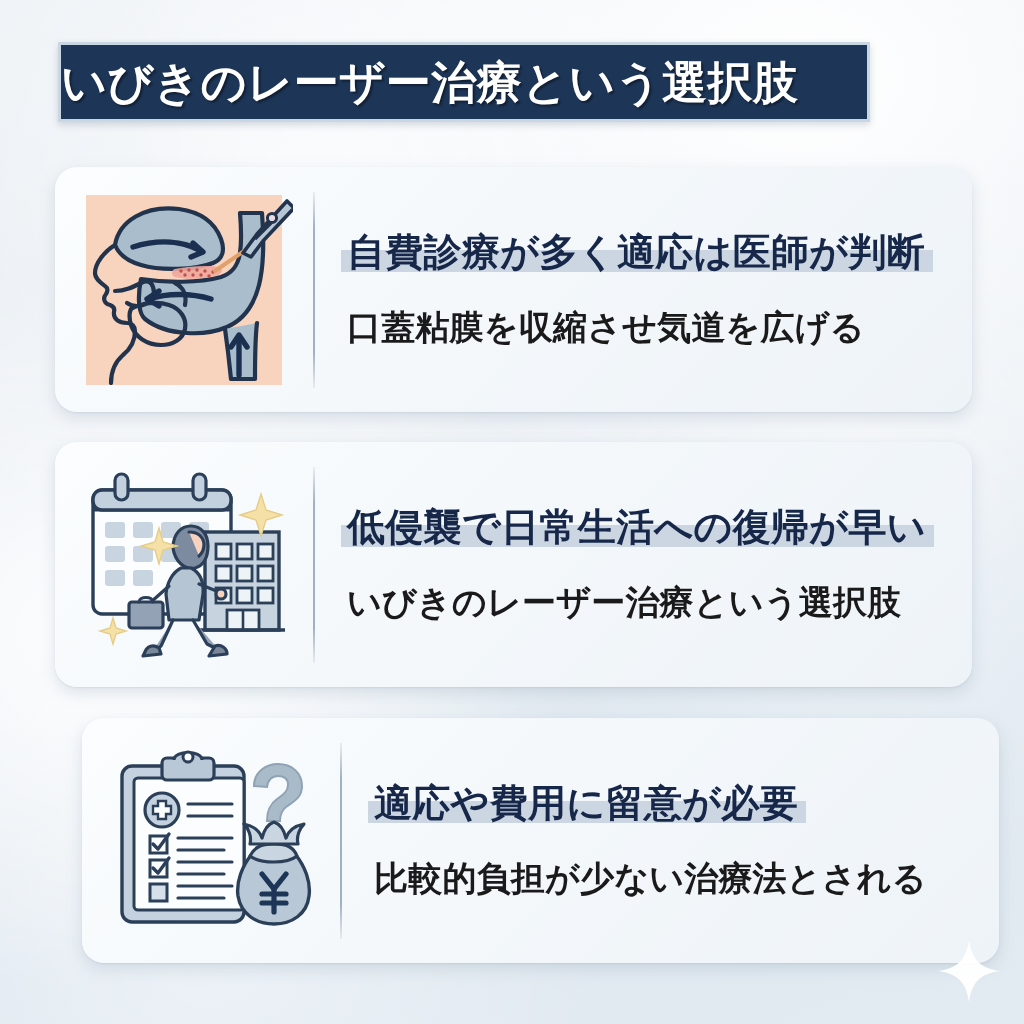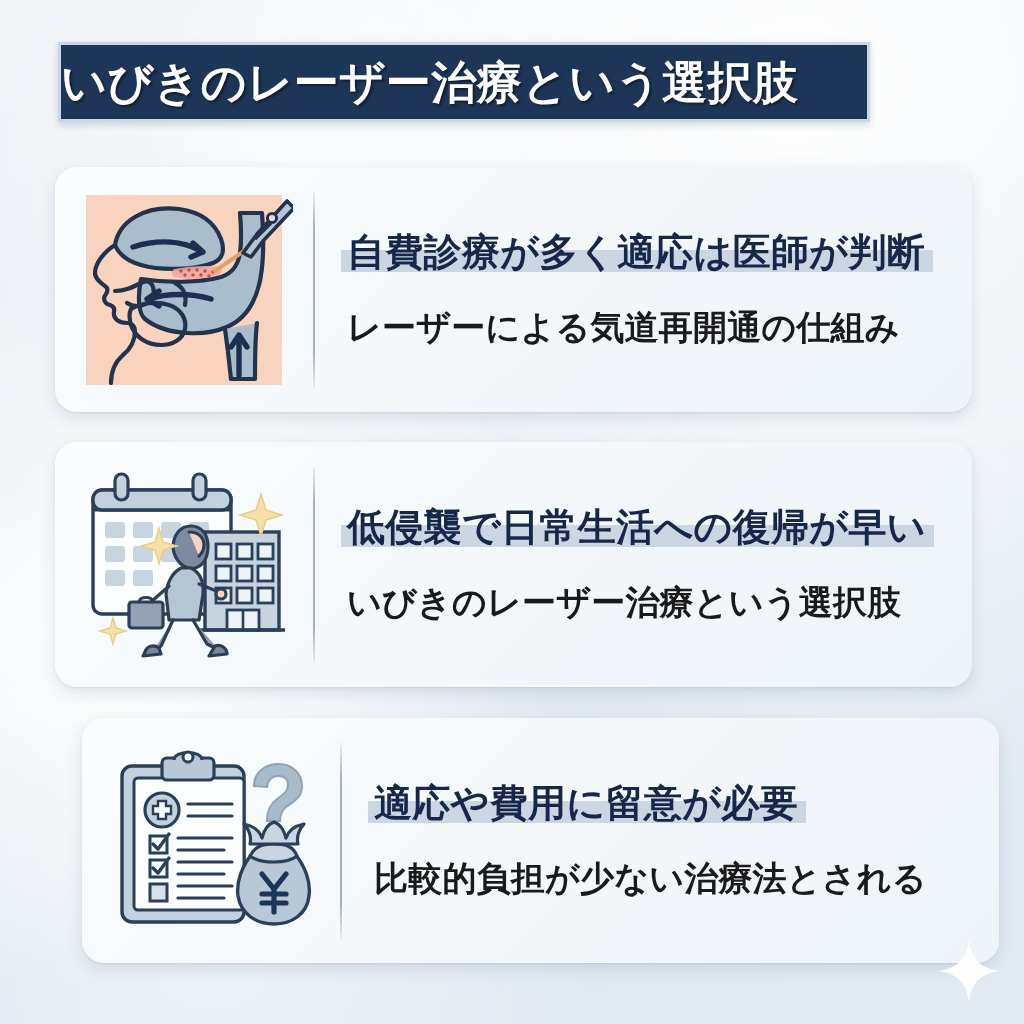--- a/index.html
+++ b/index.html
@@ -227,21 +227,21 @@
           <path d="M156 160 L164 148 L172 160"></path>
         </g>
       </svg>
     </div>
     <div class="card-divider"></div>
     <div class="card-body">
       <div class="card-heading-wrap">
         <span class="card-heading-hl"></span>
         <div class="card-heading">自費診療が多く適応は医師が判断</div>
       </div>
-      <div class="card-sub">レーザーによる気道再開通の仕組み</div>
+      <div class="card-sub">口蓋粘膜を収縮させ気道を広げる</div>
     </div>
   </div>
 
   <div class="card" id="card-2">
     <div class="card-art">
       <svg width="214" height="194" viewBox="0 0 214 194">
 
         <g>
           <rect x="16" y="22" width="138" height="124" rx="9" fill="#fbfdfe" stroke="#2b3f59" stroke-width="3.4"></rect>
           <path d="M16 42 h138" stroke="#2b3f59" stroke-width="3.2"></path>

